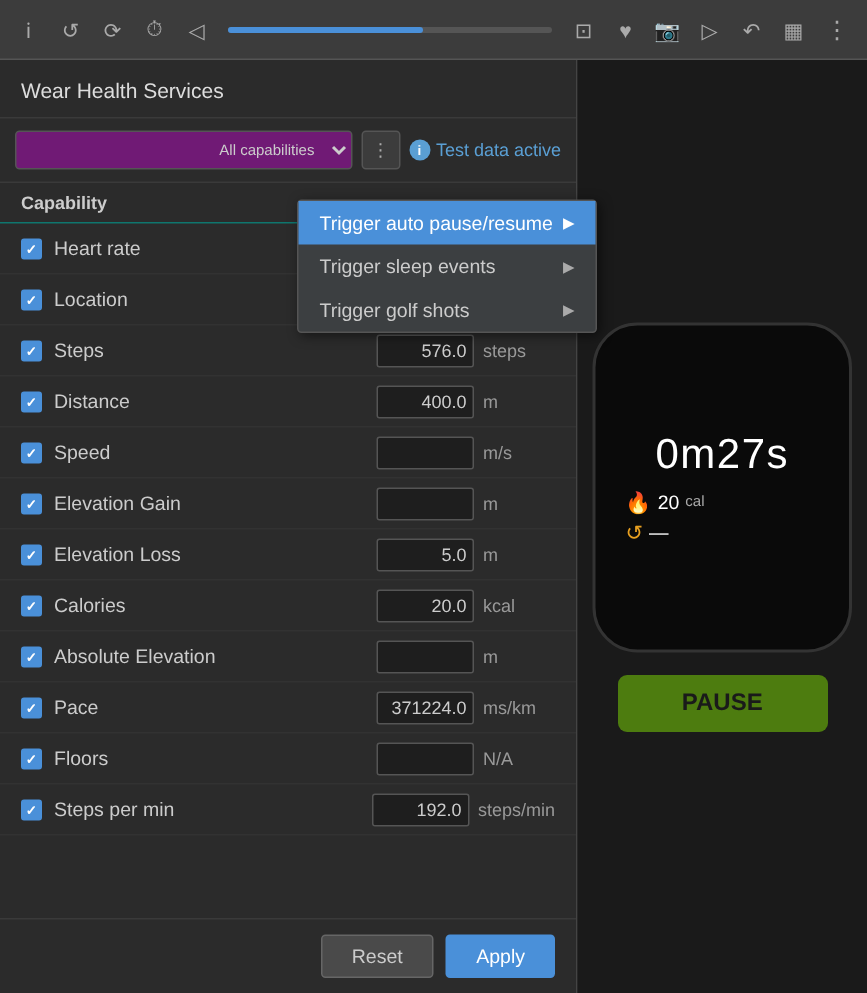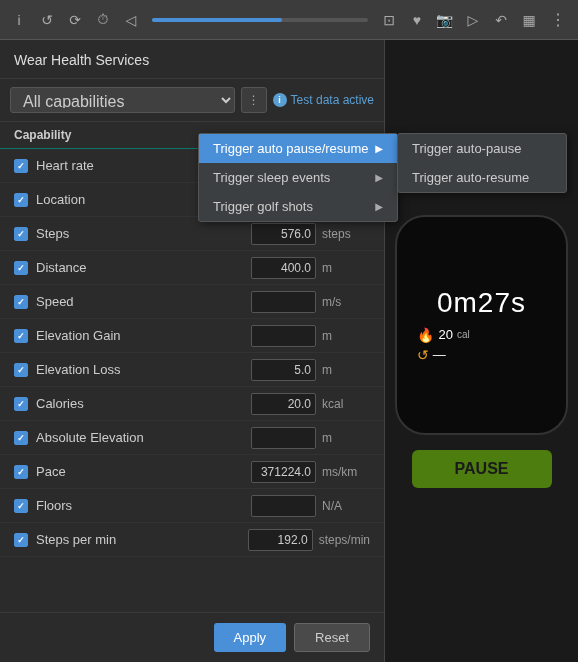--- a/index.html
+++ b/index.html
@@ -83,27 +83,28 @@
     
     .capabilities-bar {
       display: flex;
       align-items: center;
       padding: 8px 10px;
       gap: 6px;
       border-bottom: 1px solid #3a3a3a;
     }
     .capabilities-select {
       flex: 1;
-      background: #404040;
+      background: #701a75;
       border: 1px solid #555;
       color: #ccc;
       padding: 4px 8px;
       border-radius: 3px;
-      font-size: 16px;
+      font-size: 10px;
       height: 26px;
+      text-align: right;
     }
     .capabilities-menu-btn {
       width: 26px;
       height: 26px;
       background: #3c3c3c;
       border: 1px solid #555;
       border-radius: 3px;
       display: flex;
       align-items: center;
       justify-content: center;
@@ -493,43 +494,39 @@
       <div class="capability-row">
         <div class="checkbox"></div>
         <span class="capability-name">Steps per min</span>
         <input class="capability-input" value="192.0" style="">
         <span class="capability-unit">steps/min</span>
       </div>
 
     </div>
 
     <div class="bottom-buttons">
+      <button class="btn btn-reset">Reset</button>
       <button class="btn btn-apply">Apply</button>
-      <button class="btn btn-reset">Reset</button>
     </div>
 
     <div class="dropdown-overlay">
       <div class="dropdown-menu">
         <div class="dropdown-item active">
           <span>Trigger auto pause/resume</span>
           <span class="dropdown-arrow">▶</span>
         </div>
         <div class="dropdown-item">
           <span>Trigger sleep events</span>
           <span class="dropdown-arrow">▶</span>
         </div>
         <div class="dropdown-item">
           <span>Trigger golf shots</span>
           <span class="dropdown-arrow">▶</span>
         </div>
       </div>
-      <div class="submenu">
-        <div class="submenu-item">Trigger auto-pause</div>
-        <div class="submenu-item">Trigger auto-resume</div>
-      </div>
     </div>
 
   </div>
 
   <div class="right-panel">
     <div class="watch-display">
       <div class="watch-time">
         <span>0m27s</span>
       </div>
       <div class="watch-stats">

